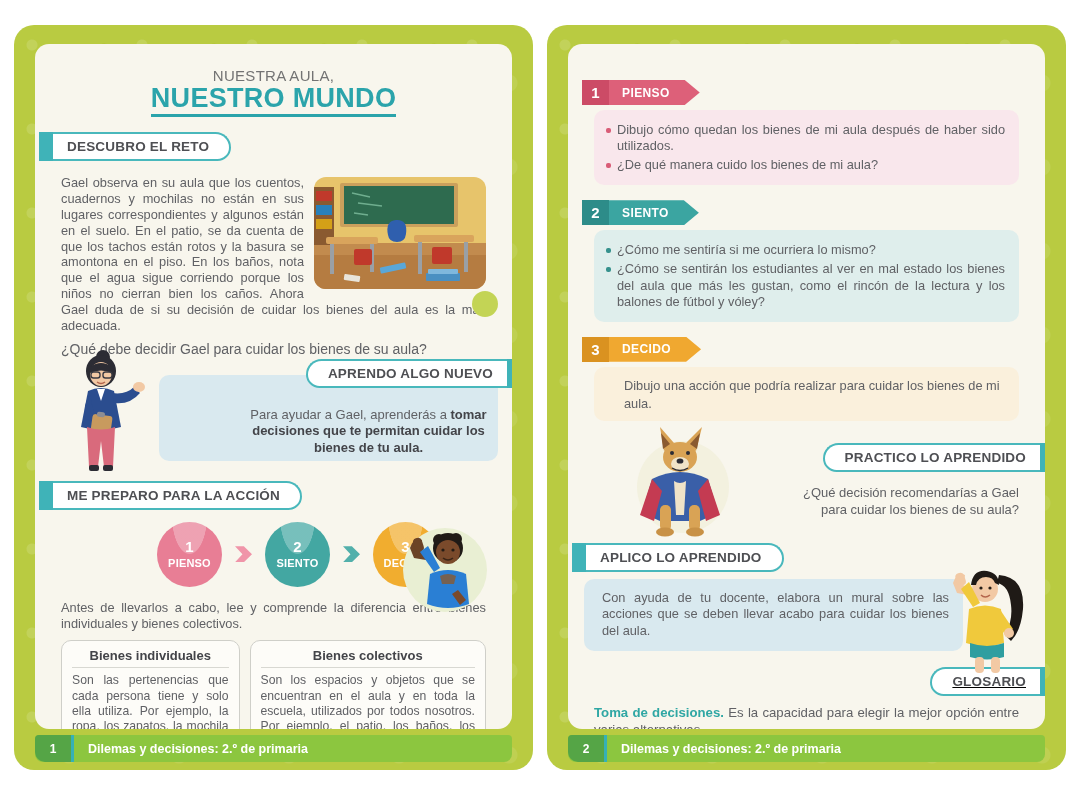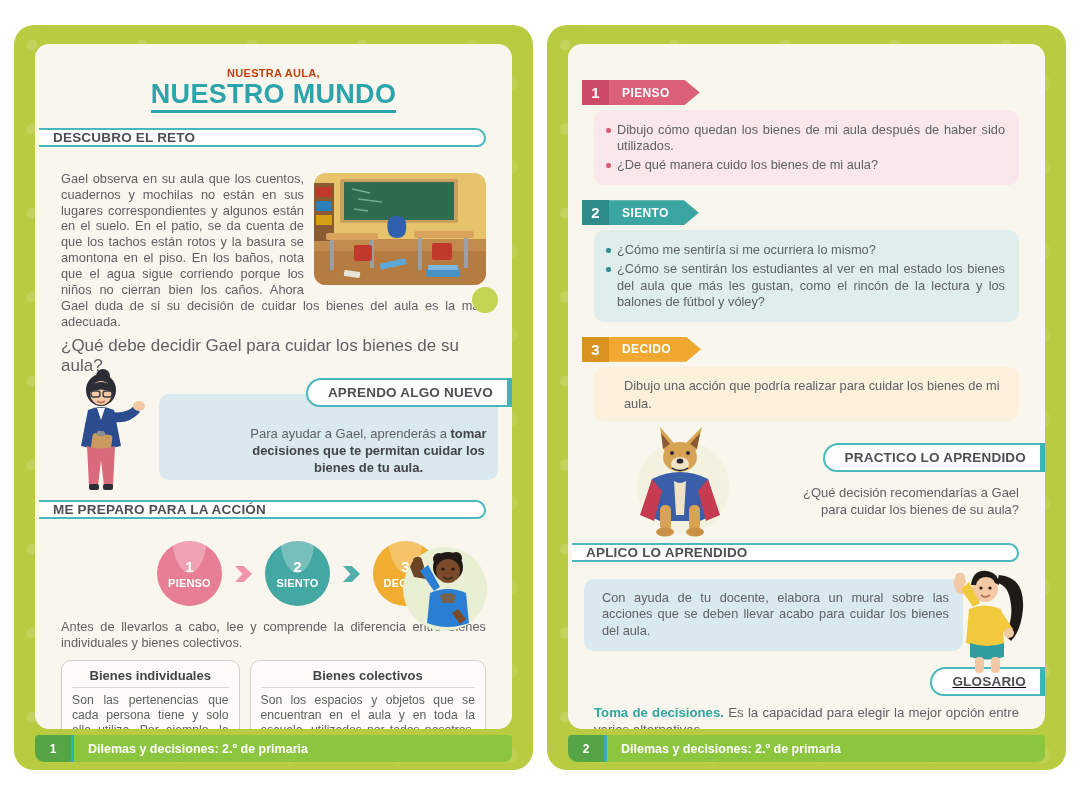--- a/index.html
+++ b/index.html
@@ -37,38 +37,38 @@
   .footer-label { color:#ffffff; font-weight:bold; font-size:12.5px; display:flex; align-items:center; padding-left:14px; }
 
   
   .tag { display:flex; align-items:stretch; height:29px; }
   .tag-bar { width:14px; background:#3fb3b8; }
   .tag-box {
     background:#ffffff; border:2px solid #49b8bc; color:#4e4f53;
     font-weight:bold; font-size:13.5px; letter-spacing:.2px;
     display:flex; align-items:center; padding:0 20px 0 14px; white-space:nowrap;
   }
-  .tag.left { justify-content:flex-start; margin-left:-22px;flex-direction:column; }
+  .tag.left { justify-content:flex-start; margin-left:-22px; }
   .tag.left .tag-box { border-left:none; border-radius:0 16px 14px 0; }
   .tag.right { justify-content:flex-end; margin-right:-35px; }
   .tag.right .tag-box { border-right:none; border-radius:16px 0 0 14px; padding:0 14px 0 20px; }
 
   
   .body-text { color:#606165; font-size:12.8px; line-height:1.24; text-align:justify; }
   .bold-dark { color:#434449; font-weight:bold; }
 
   
   .title-block { text-align:center; margin-top:10px; line-height:1.05; }
-  .title-small { color:#c2410c; font-weight:bold; font-size:11px; letter-spacing:.3px; }
+  .title-small { color:#737373; font-weight:normal; font-size:15px; letter-spacing:.3px; }
   .title-big { display:inline-block; color:#2ba4ab; font-weight:bold; font-size:27px; letter-spacing:.3px; border-bottom:3px solid #2ba4ab; padding-bottom:2px; }
 
   .descubro-wrap { margin-top:14px; position:relative; }
   .photo-blob { position:absolute; right:-12px; top:116px; width:26px; height:26px; border-radius:50%; background:#c3d455; }
   .classroom-photo { float:right; width:172px; height:112px; border-radius:12px; overflow:hidden; margin:2px 0 6px 10px; position:relative; }
-  .question-line { margin-top:7px; color:#606165; font-size:17px; }
+  .question-line { margin-top:7px; color:#606165; font-size:14px; }
 
   .aprendo { position:relative; height:112px; margin-top:2px; }
   .aprendo-box { position:absolute; left:98px; right:-12px; top:16px; height:86px; background:#d9e9ef; border-radius:10px;padding-left:6px; }
   .aprendo-tag { position:absolute; top:0; right:0; left:0; }
   .aprendo-text { padding:32px 10px 0 84px; text-align:center; font-size:13px; color:#606165; line-height:1.28; }
   .teacher-svg { position:absolute; left:-4px; top:-10px; width:88px; height:124px; }
 
   .preparo-row { position:relative; margin-top:12px; }
   .preparo-intro { width:360px; }
   .boy-svg { position:absolute; right:-8px; top:-4px; width:98px; height:98px; }

